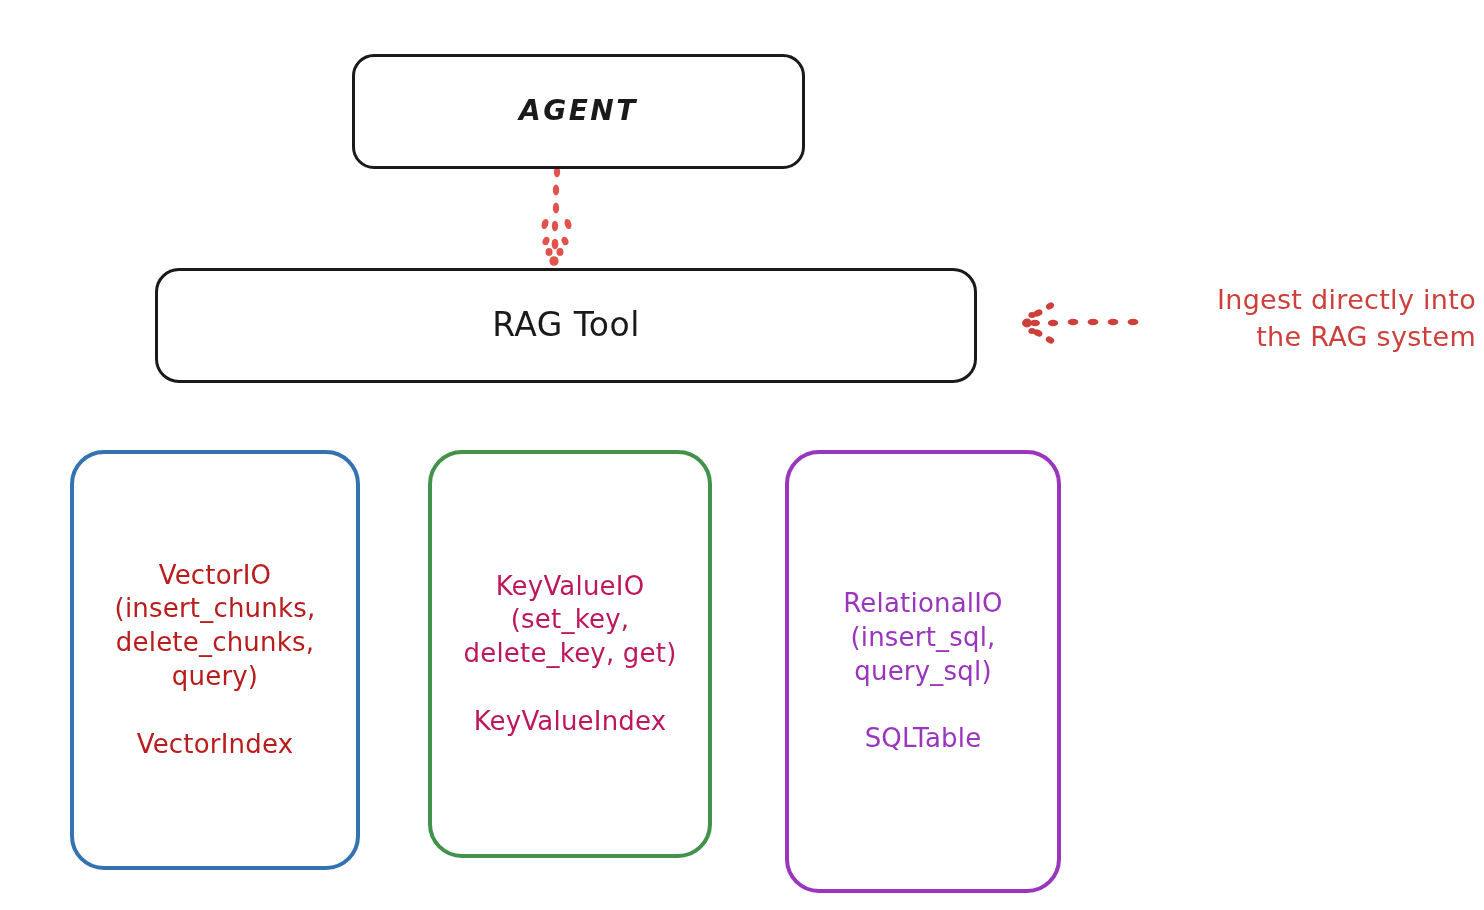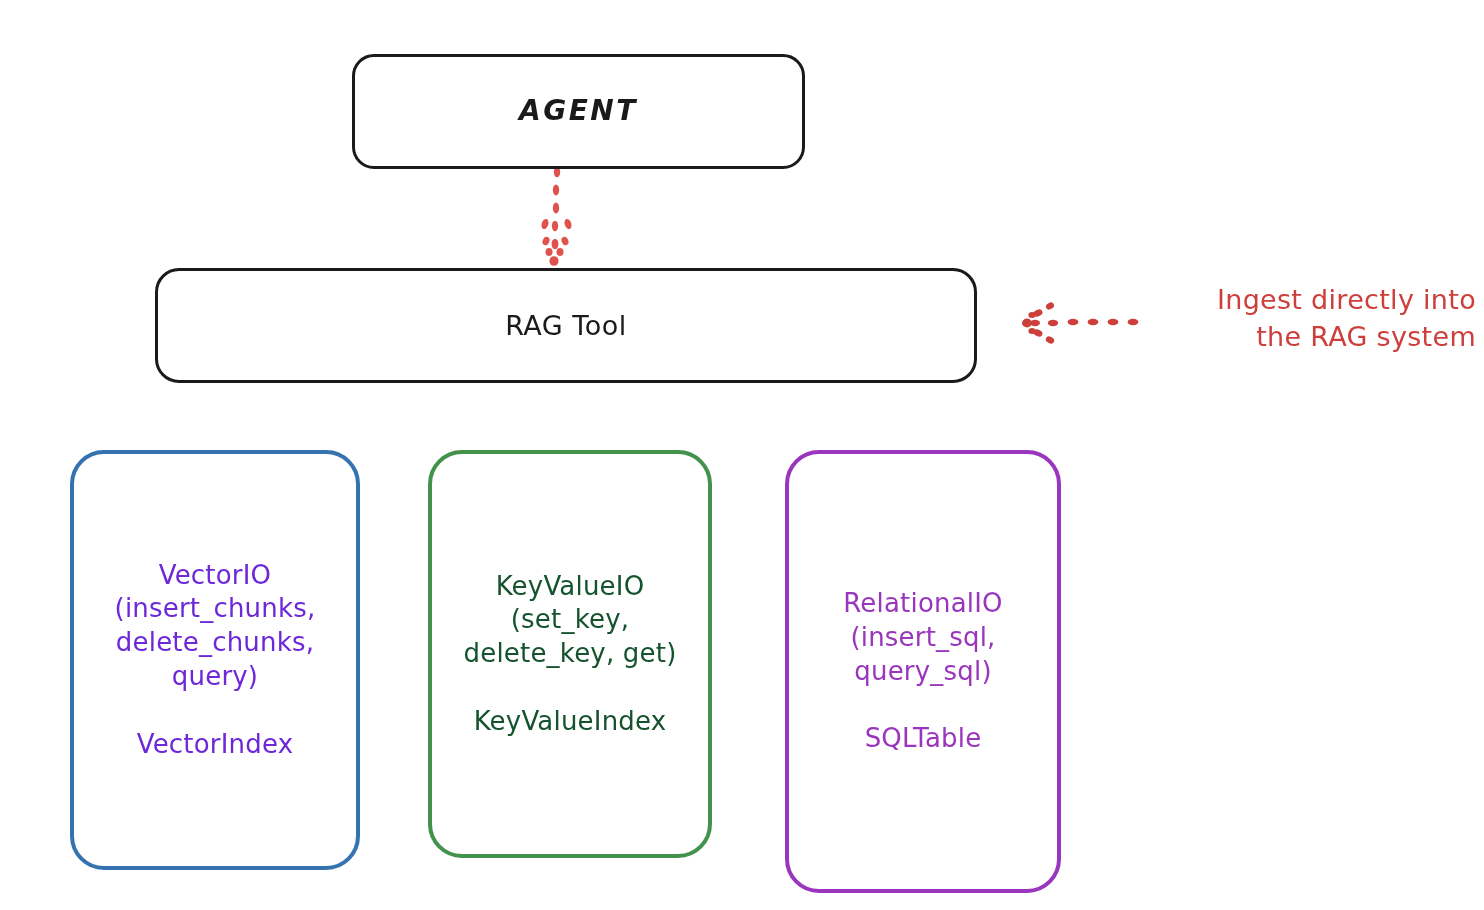--- a/index.html
+++ b/index.html
@@ -62,21 +62,21 @@
   #rag-tool-node {
     left: 155px;
     top: 268px;
     width: 822px;
     height: 115px;
     border: 3.5px solid #1a1a1a;
     border-radius: 24px;
   }
   #rag-tool-node .node-label {
     font-family: "DejaVu Sans", sans-serif;
-    font-size: 27px;
+    font-size: 33px;
     font-weight: 400;
     color: #1a1a1a;
     letter-spacing: 0.5px;
   }
 
   
   .provider-card {
     border-width: 4px;
     border-style: solid;
     border-radius: 34px;
@@ -86,30 +86,30 @@
     font-weight: 400;
   }
 
   #vector-io-node {
     left: 70px;
     top: 450px;
     width: 290px;
     height: 420px;
     border-color: #3572b0;
   }
-  #vector-io-node .node-label { color: #6d28d9; }
+  #vector-io-node .node-label { color: #b91c1c; }
 
   #key-value-io-node {
     left: 428px;
     top: 450px;
     width: 284px;
     height: 408px;
     border-color: #43924b;
   }
-  #key-value-io-node .node-label { color: #14532d; }
+  #key-value-io-node .node-label { color: #be185d; }
 
   #relational-io-node {
     left: 785px;
     top: 450px;
     width: 276px;
     height: 443px;
     border-color: #9a36bd;
   }
   #relational-io-node .node-label { color: #9a36bd; }
 

